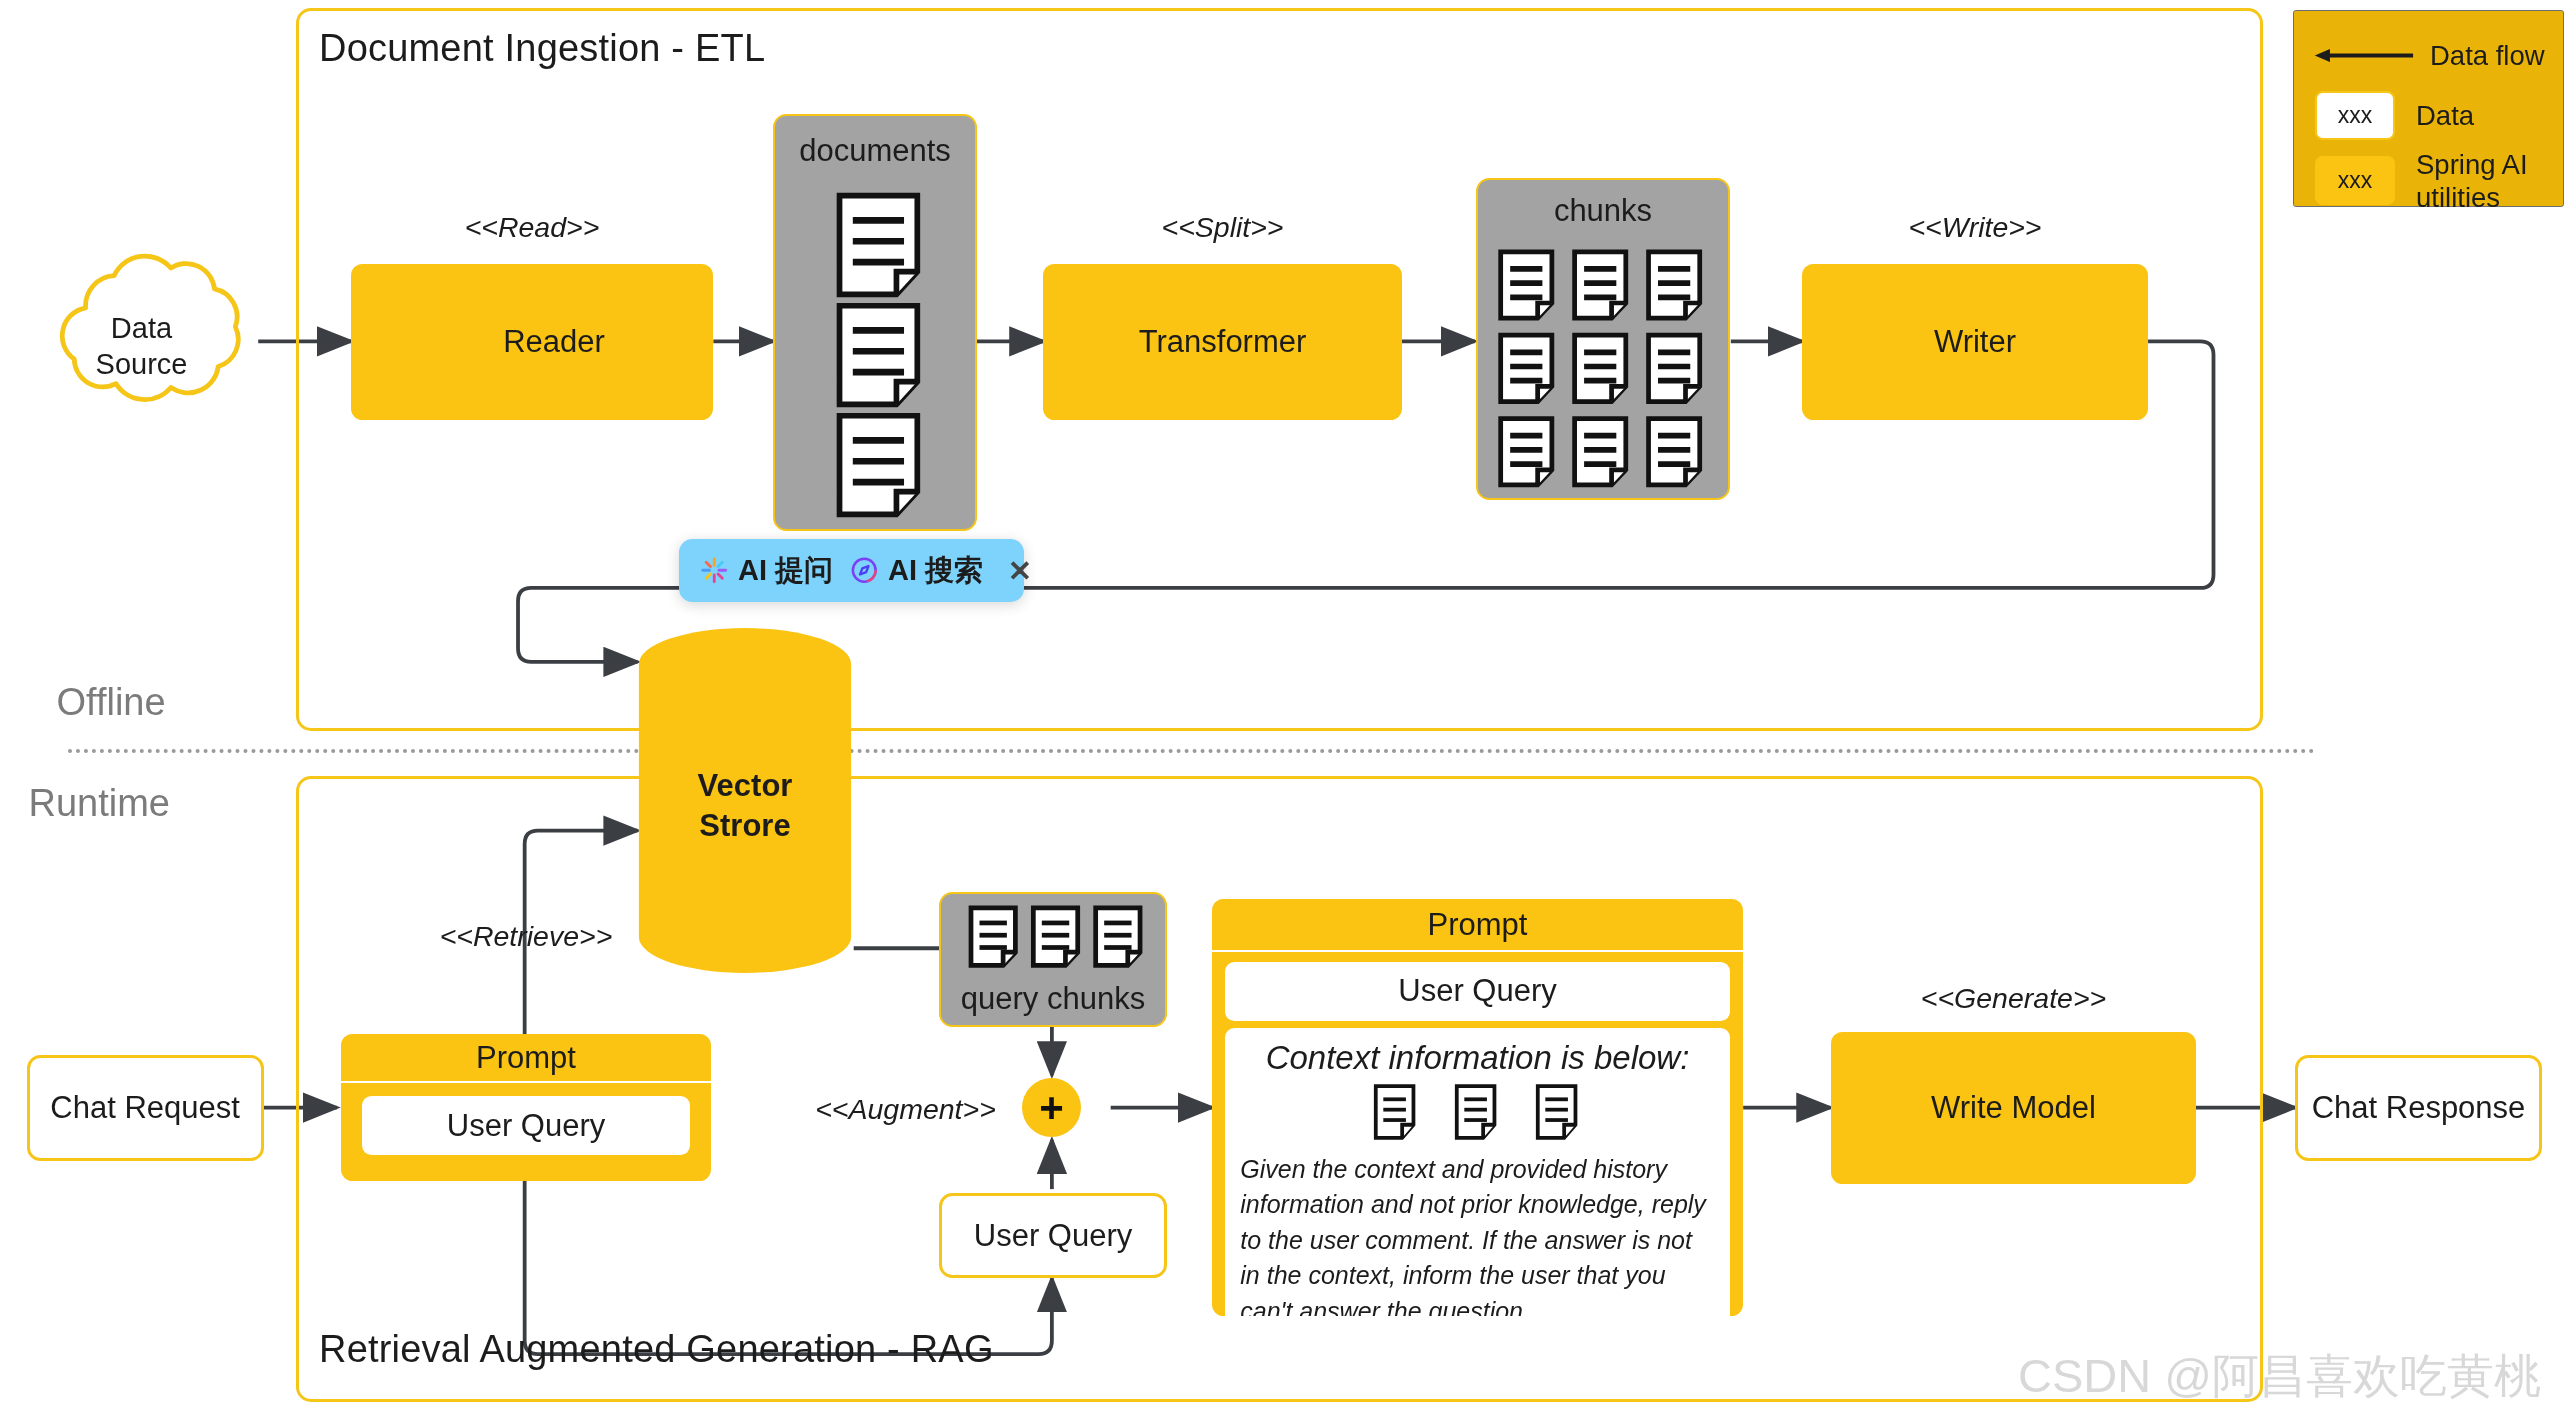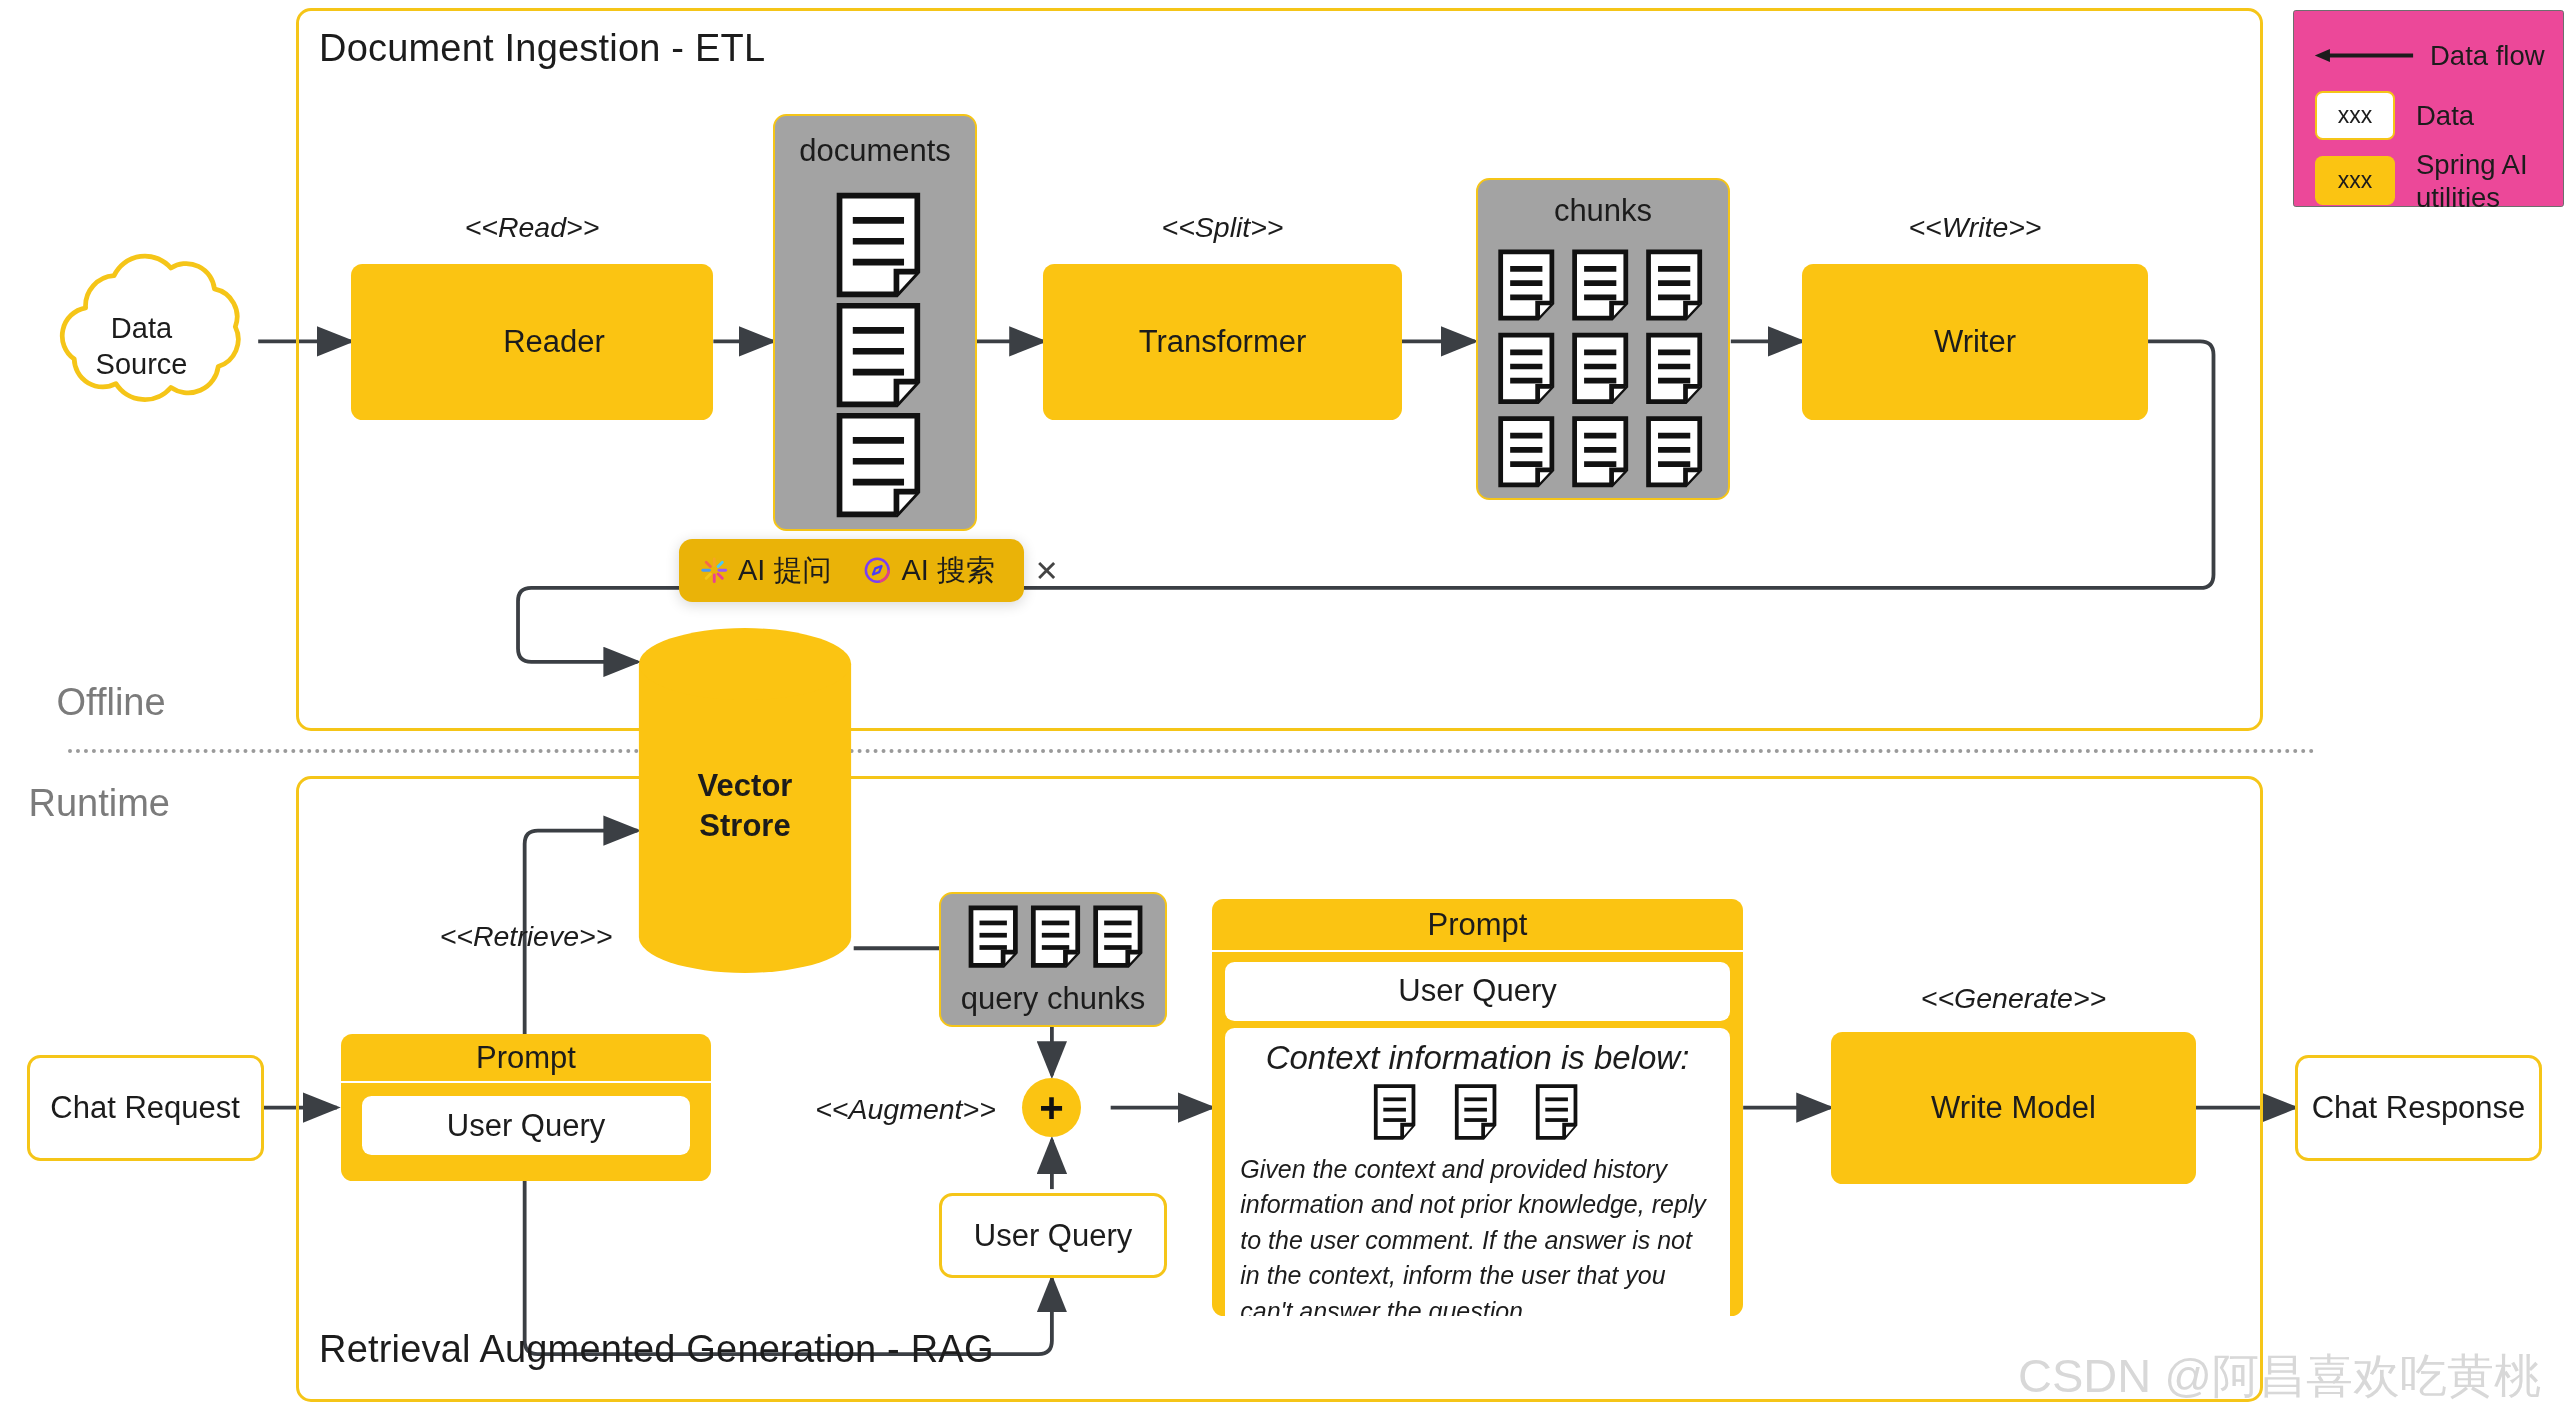--- a/index.html
+++ b/index.html
@@ -178,43 +178,44 @@
     border-radius: 50%;
     background: #FBC412;
     display: flex; align-items: center; justify-content: center;
     font-size: 42px; font-weight: bold; color: #111;
     line-height: 1;
   }
 
   
   .legend {
     position: absolute;
-    background: #ec4899;
+    background: #eab308;
     border: 1.9px solid #6e6e6e;
     border-radius: 2.8px;
   }
   .legend-row { position: absolute; display: flex; align-items: center; }
   .legend-text { font-size: 27.5px; color: #1c1c1c; line-height: 1.2; }
   .legend-chip {
     width: 80px; height: 49px; border-radius: 7.6px;
     display: flex; align-items: center; justify-content: center;
     font-size: 23px; color: #1c1c1c;
   }
   .legend-chip.hollow { background: #fff; border: 2.8px solid #F5C518; }
   .legend-chip.solid  { background: #FBC412; }
 
   
   .ai-bar {
     position: absolute;
-    background: #eab308;
+    background: #7dd3fc;
     border-radius: 13.3px;
     box-shadow: 0 2.8px 13.3px rgba(0,0,0,.16);
     display: flex; align-items: center;
     padding: 0 21px;
-    gap: 32px;
+    gap: 17px;
+    font-weight: bold;
   }
   .ai-item { display: flex; align-items: center; gap: 9.5px; cursor: pointer; }
   .ai-label { font-size: 29px; color: #1c1c1c; white-space: nowrap; }
   .ai-close { font-size: 29px; color: #444; margin-left: 7.6px; cursor: pointer; }
 
   
   .watermark {
     position: absolute;
     font-size: 47px;
     color: #d8d8d8;

